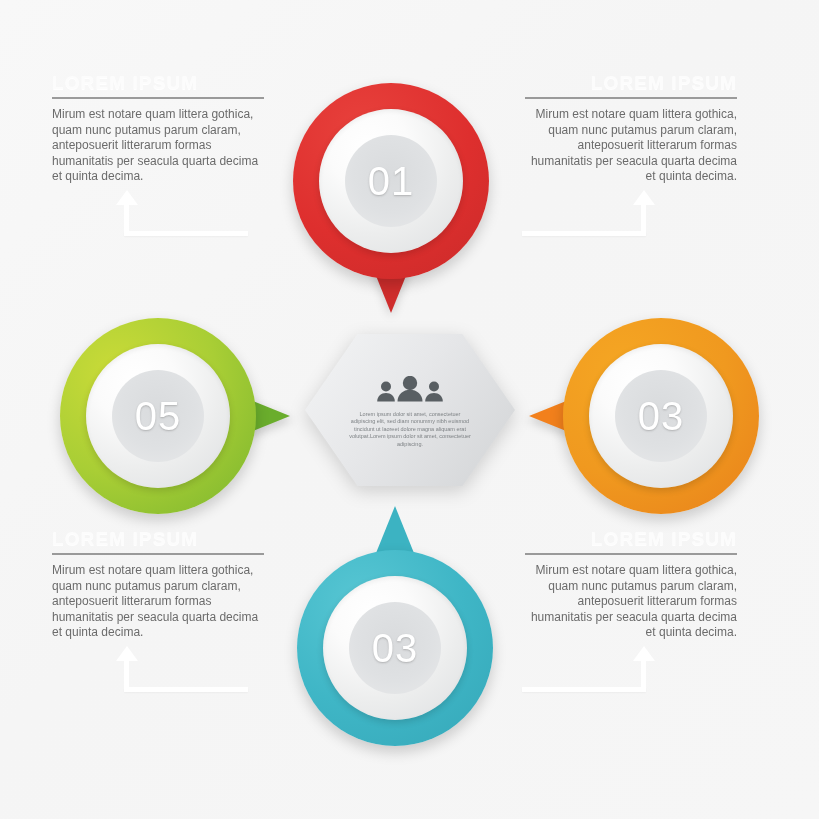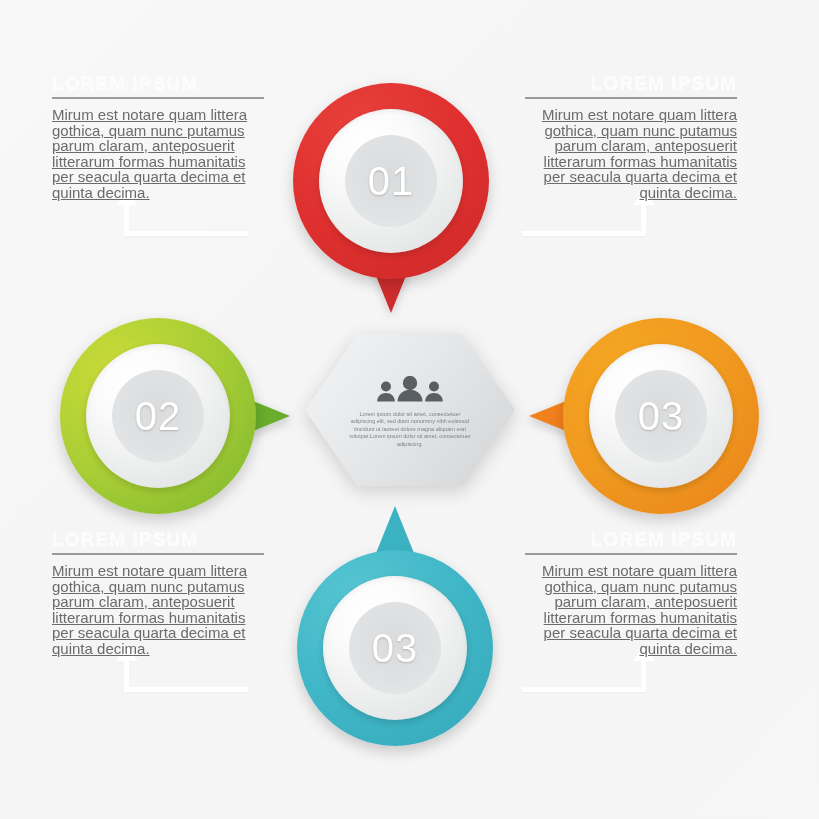--- a/index.html
+++ b/index.html
@@ -35,24 +35,23 @@
     line-height: 22px;
   }
   .tb-rule {
     height: 2px;
     background: #8a8a8a;
     margin-top: 3px;
     margin-bottom: 8px;
     opacity: .85;
   }
   .tb-body {
-    font-size: 15px;
+    font-size: 12px;
     line-height: 15.6px;
     color: #6b6b6b;
-    text-decoration: underline;
   }
   .align-right { text-align: right; }
 
   #tb-tl { left: 52px;  top: 72px; }
   #tb-tr { left: 525px; top: 72px; }
   #tb-bl { left: 52px;  top: 528px; }
   #tb-br { left: 525px; top: 528px; }
 
   
   .connector { position: absolute; }
@@ -259,21 +258,21 @@
     <div class="innermost">
       <span class="num">01</span>
     </div>
   </div>
 
   <div class="node" id="node-02">
     <div class="tail"></div>
     <div class="ring"></div>
     <div class="inner"></div>
     <div class="innermost">
-      <span class="num">02</span>
+      <span class="num">05</span>
     </div>
   </div>
 
   <div class="node" id="node-03">
     <div class="tail"></div>
     <div class="ring"></div>
     <div class="inner"></div>
     <div class="innermost">
       <span class="num">03</span>
     </div>

